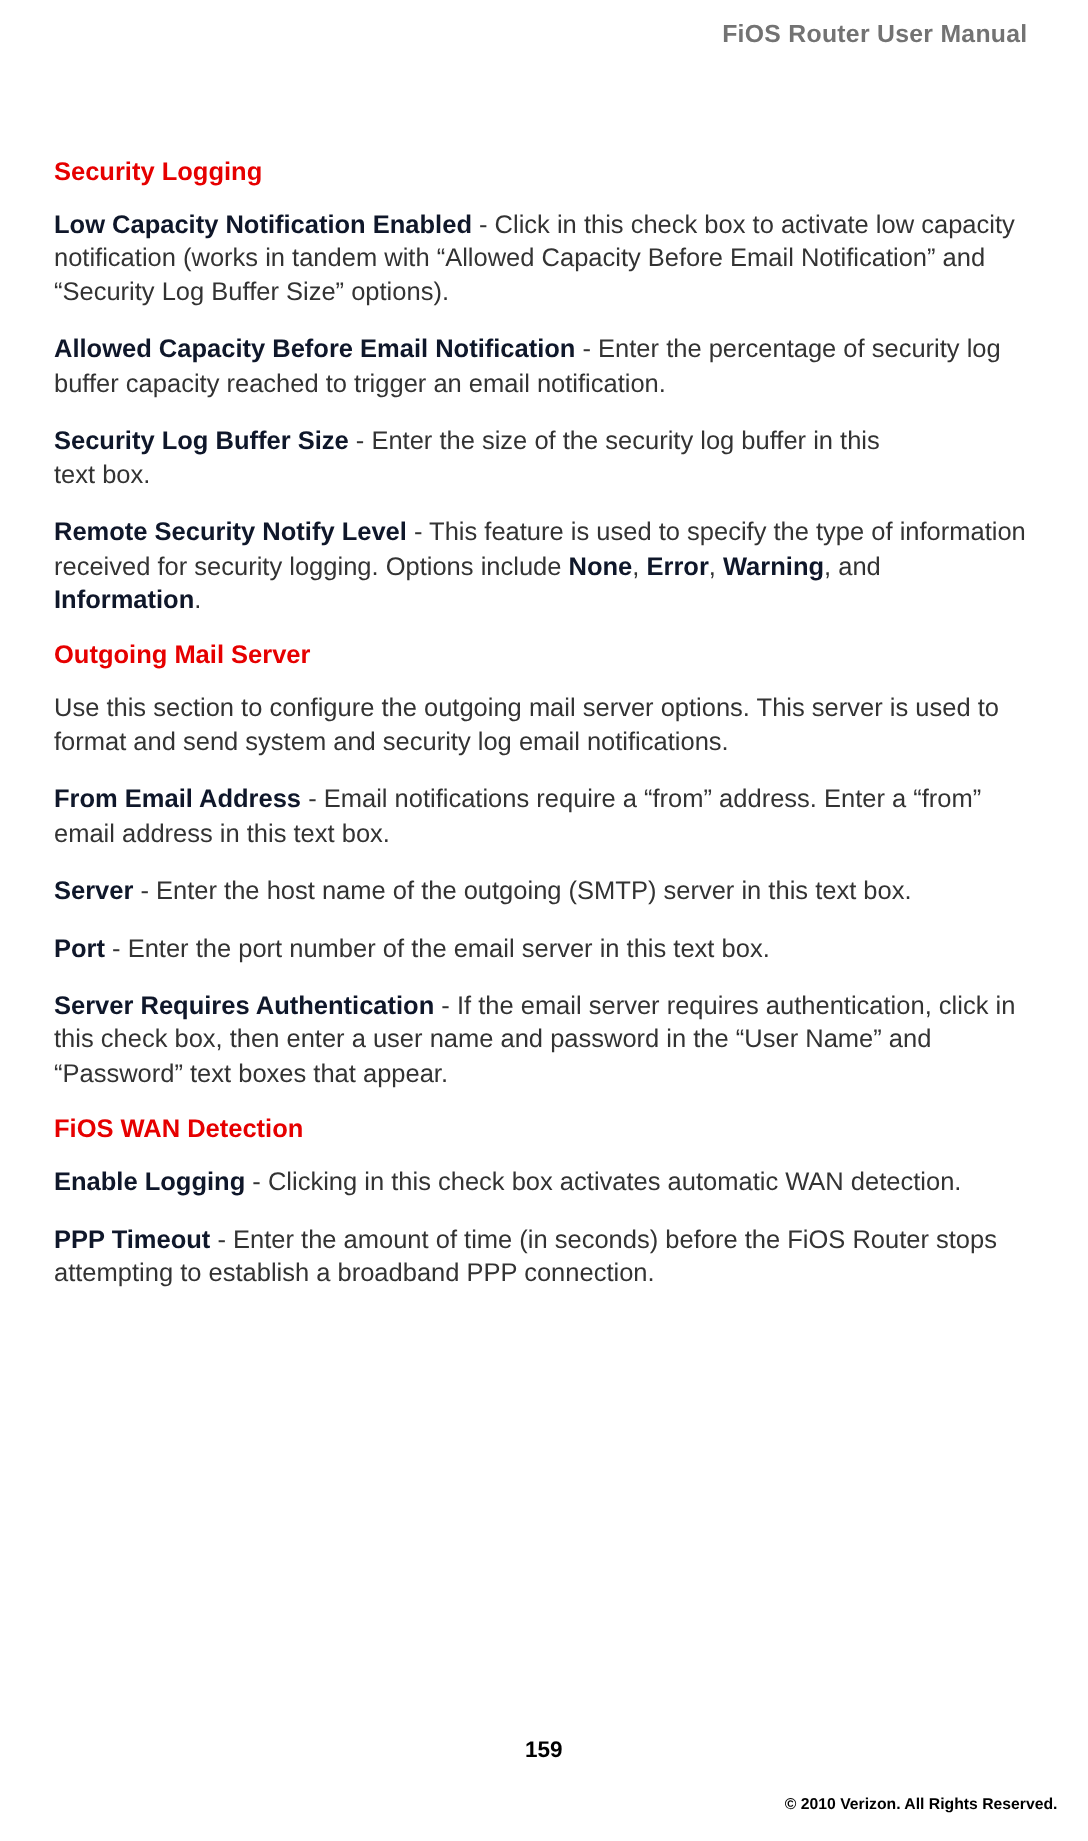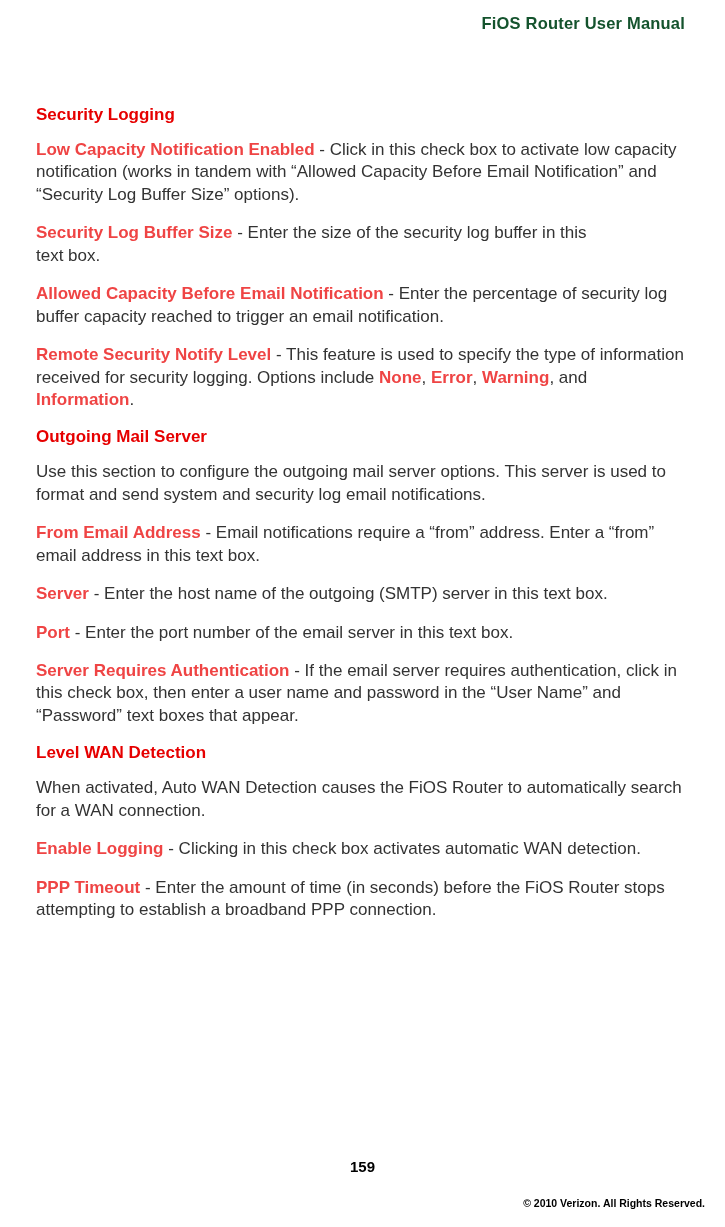--- a/index.html
+++ b/index.html
@@ -13,42 +13,42 @@
       box-sizing: border-box;
     }
     .page {
       padding: 14px 40px 0 36px;
       box-sizing: border-box;
     }
     .header-title {
       text-align: right;
       font-weight: 900;
       font-size: 16.5px;
-      color: #14532d;
+      color: #737373;
       margin-bottom: 72px;
       letter-spacing: 0.2px;
     }
     .section-heading {
       color: #e60000;
       font-weight: 600;
       font-size: 17px;
       margin-bottom: 14px;
     }
     .section-heading.extra-gap {
       margin-top: 14px;
     }
     .para {
       font-size: 17px;
       line-height: 1.32;
       color: #333;
       margin: 0 0 16px 0;
     }
     .bold {
       font-weight: 700;
-      color: #ef4444;
+      color: #0f172a;
     }
     .page-number {
       text-align: center;
       font-weight: 700;
       font-size: 15px;
       position: absolute;
       bottom: 52px;
       left: 0;
       right: 0;
       color: #000;
@@ -70,26 +70,26 @@
   <div class="header-title">FiOS Router User Manual</div>
 
   <div class="section-heading">Security Logging</div>
 
 
   <p class="para">
     <span class="bold">Low Capacity Notification Enabled</span><span> - Click in this check box to activate low capacity notification (works in tandem with “Allowed Capacity Before Email Notification” and “Security Log Buffer Size” options).</span>
   </p>
 
   <p class="para">
-    <span class="bold">Security Log Buffer Size</span><span> - Enter the size of the security log buffer in this</span><br>
-    <span>text box.</span>
+    <span class="bold">Allowed Capacity Before Email Notification</span><span> - Enter the percentage of security log buffer capacity reached to trigger an email notification.</span>
   </p>
 
   <p class="para">
-    <span class="bold">Allowed Capacity Before Email Notification</span><span> - Enter the percentage of security log buffer capacity reached to trigger an email notification.</span>
+    <span class="bold">Security Log Buffer Size</span><span> - Enter the size of the security log buffer in this</span><br>
+    <span>text box.</span>
   </p>
 
   <p class="para">
     <span class="bold">Remote Security Notify Level</span><span> - This feature is used to specify the type of information received for security logging. Options include </span><span class="bold">None</span><span>, </span><span class="bold">Error</span><span>, </span><span class="bold">Warning</span><span>, and </span><span class="bold">Information</span><span>.</span>
   </p>
 
   <div class="section-heading extra-gap">Outgoing Mail Server</div>
 
   <p class="para">Use this section to configure the outgoing mail server options. This server is used to format and send system and security log email notifications.</p>
 
@@ -102,23 +102,22 @@
   </p>
 
   <p class="para">
     <span class="bold">Port</span><span> - Enter the port number of the email server in this text box.</span>
   </p>
 
   <p class="para">
     <span class="bold">Server Requires Authentication</span><span> - If the email server requires authentication, click in this check box, then enter a user name and password in the “User Name” and “Password” text boxes that appear.</span>
   </p>
 
-  <div class="section-heading extra-gap">Level WAN Detection</div>
+  <div class="section-heading extra-gap">FiOS WAN Detection</div>
 
-  <p class="para">When activated, Auto WAN Detection causes the FiOS Router to automatically search for a WAN connection.</p>
 
   <p class="para">
     <span class="bold">Enable Logging</span><span> - Clicking in this check box activates automatic WAN detection.</span>
   </p>
 
   <p class="para">
     <span class="bold">PPP Timeout</span><span> - Enter the amount of time (in seconds) before the FiOS Router stops attempting to establish a broadband PPP connection.</span>
   </p>
 </div>
 

